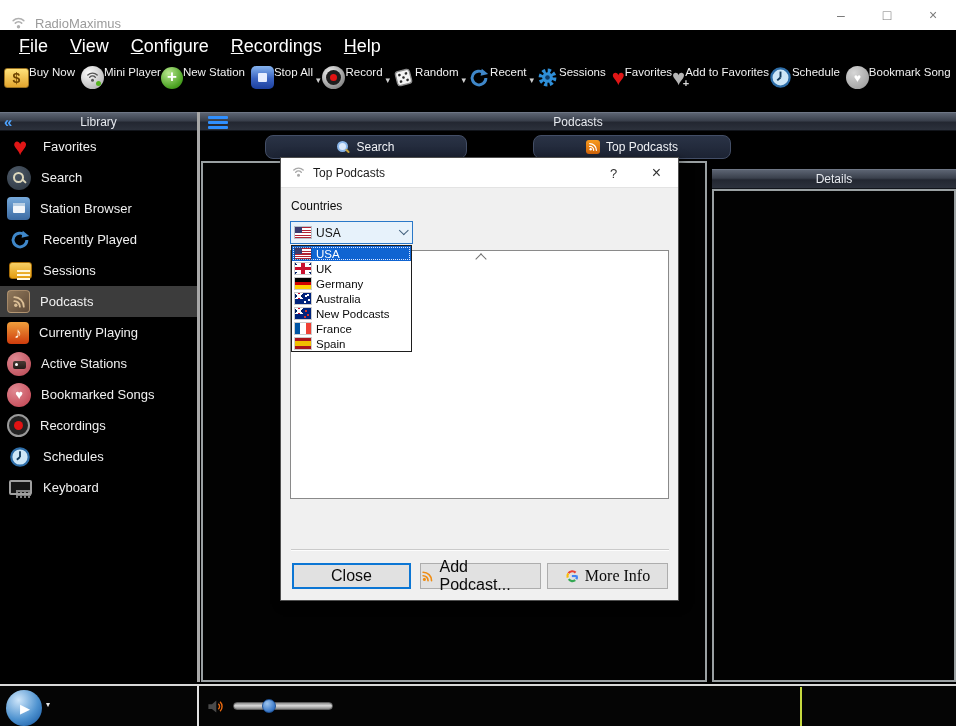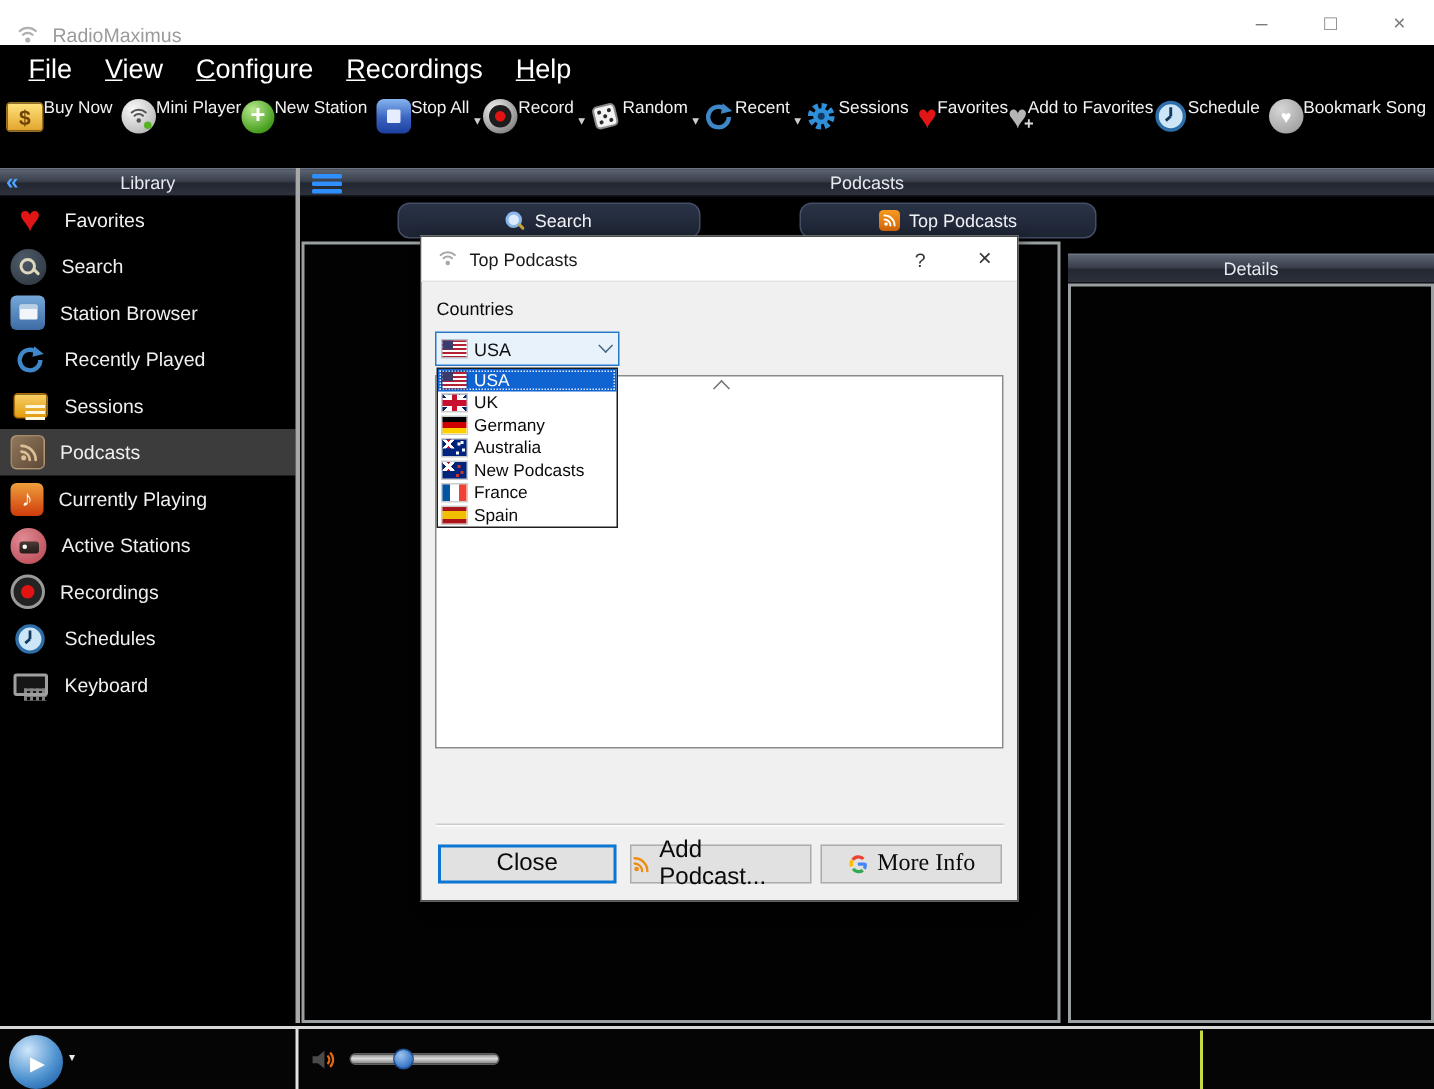--- a/index.html
+++ b/index.html
@@ -471,20 +471,24 @@
     </div>
     <div class="sb-item">
       <span class="si si-playing"></span>
       <span>Currently Playing</span>
     </div>
     <div class="sb-item">
       <span class="si si-active"></span>
       <span>Active Stations</span>
     </div>
     <div class="sb-item">
+      <span class="si si-bsongs"></span>
+      <span>Bookmarked Songs</span>
+    </div>
+    <div class="sb-item">
       <span class="si si-recordings"></span>
       <span>Recordings</span>
     </div>
     <div class="sb-item">
       <span class="si si-clock">
           <svg class="use-ic">
             <use href="#s-clock"></use>
           </svg>
         </span>
       <span>Schedules</span>

